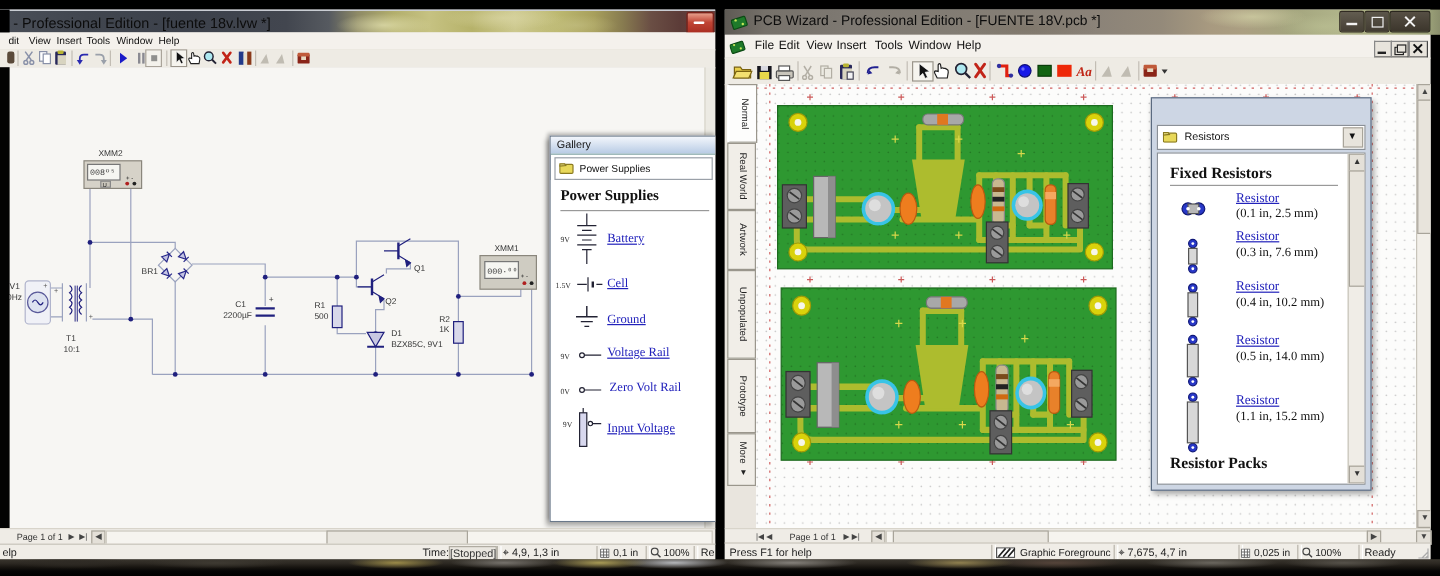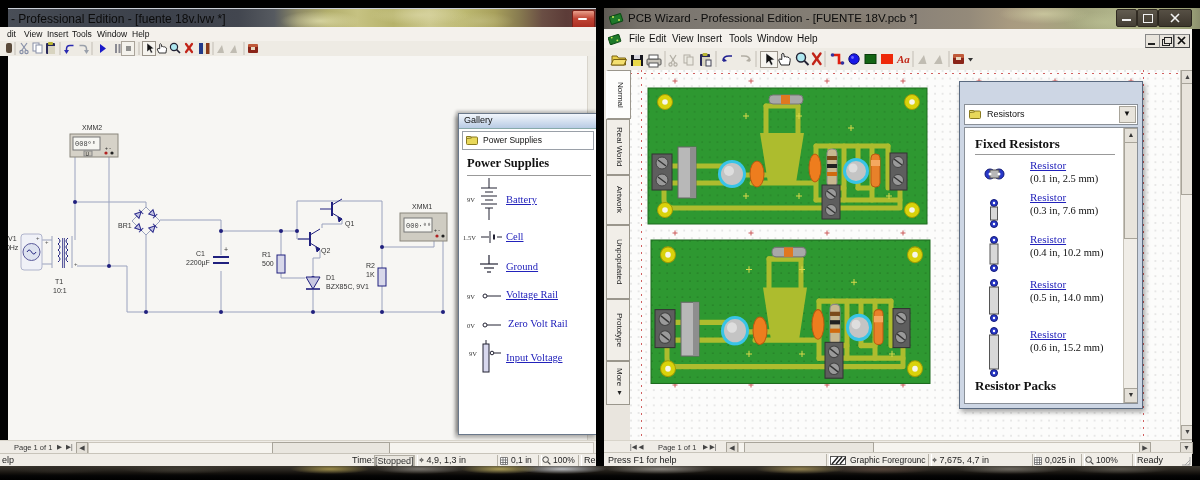--- a/index.html
+++ b/index.html
@@ -733,21 +733,21 @@
         </svg>
         <div class="abs" style="left:65px;top:31px;font-size:11px;color:#2222bb;text-decoration:underline;">Resistor</div>
         <div class="abs" style="left:65px;top:45px;font-size:10.5px;color:#111;text-align:right;">(0.1 in, 2.5 mm)</div>
         <div class="abs" style="left:65px;top:63px;font-size:11px;color:#2222bb;text-decoration:underline;">Resistor</div>
         <div class="abs" style="left:65px;top:77px;font-size:10.5px;color:#111;">(0.3 in, 7.6 mm)</div>
         <div class="abs" style="left:65px;top:105px;font-size:11px;color:#2222bb;text-decoration:underline;">Resistor</div>
         <div class="abs" style="left:65px;top:119px;font-size:10.5px;color:#111;">(0.4 in, 10.2 mm)</div>
         <div class="abs" style="left:65px;top:150px;font-size:11px;color:#2222bb;text-decoration:underline;">Resistor</div>
         <div class="abs" style="left:65px;top:164px;font-size:10.5px;color:#111;">(0.5 in, 14.0 mm)</div>
         <div class="abs" style="left:65px;top:200px;font-size:11px;color:#2222bb;text-decoration:underline;">Resistor</div>
-        <div class="abs" style="left:65px;top:214px;font-size:10.5px;color:#111;">(0.6 in, 15.2 mm)</div>
+        <div class="abs" style="left:65px;top:214px;font-size:10.5px;color:#111;">(1.1 in, 15.2 mm)</div>
         <div class="abs" style="left:10px;top:250px;font-size:13px;font-weight:bold;color:#111;">Resistor Packs</div>
       </div>
     </div>
   </div>
 
   <div class="abs" style="left:0;top:432px;width:588px;height:12px;background:#efece6;border-top:1px solid #d8d4ca;">
     <span class="abs" style="left:26px;top:2px;font-size:6.5px;color:#444;">|◀ ◀</span>
     <span class="abs" style="left:54px;top:2px;font-size:7.5px;color:#333;">Page 1 of 1</span>
     <span class="abs" style="left:99px;top:2px;font-size:6.5px;color:#444;">▶ ▶|</span>
     <div class="abs" style="left:122px;top:1px;width:10px;height:10px;background:#e4e0d8;border:1px solid #a8a49a;font-size:7px;color:#444;text-align:center;line-height:10px;">◀</div>

